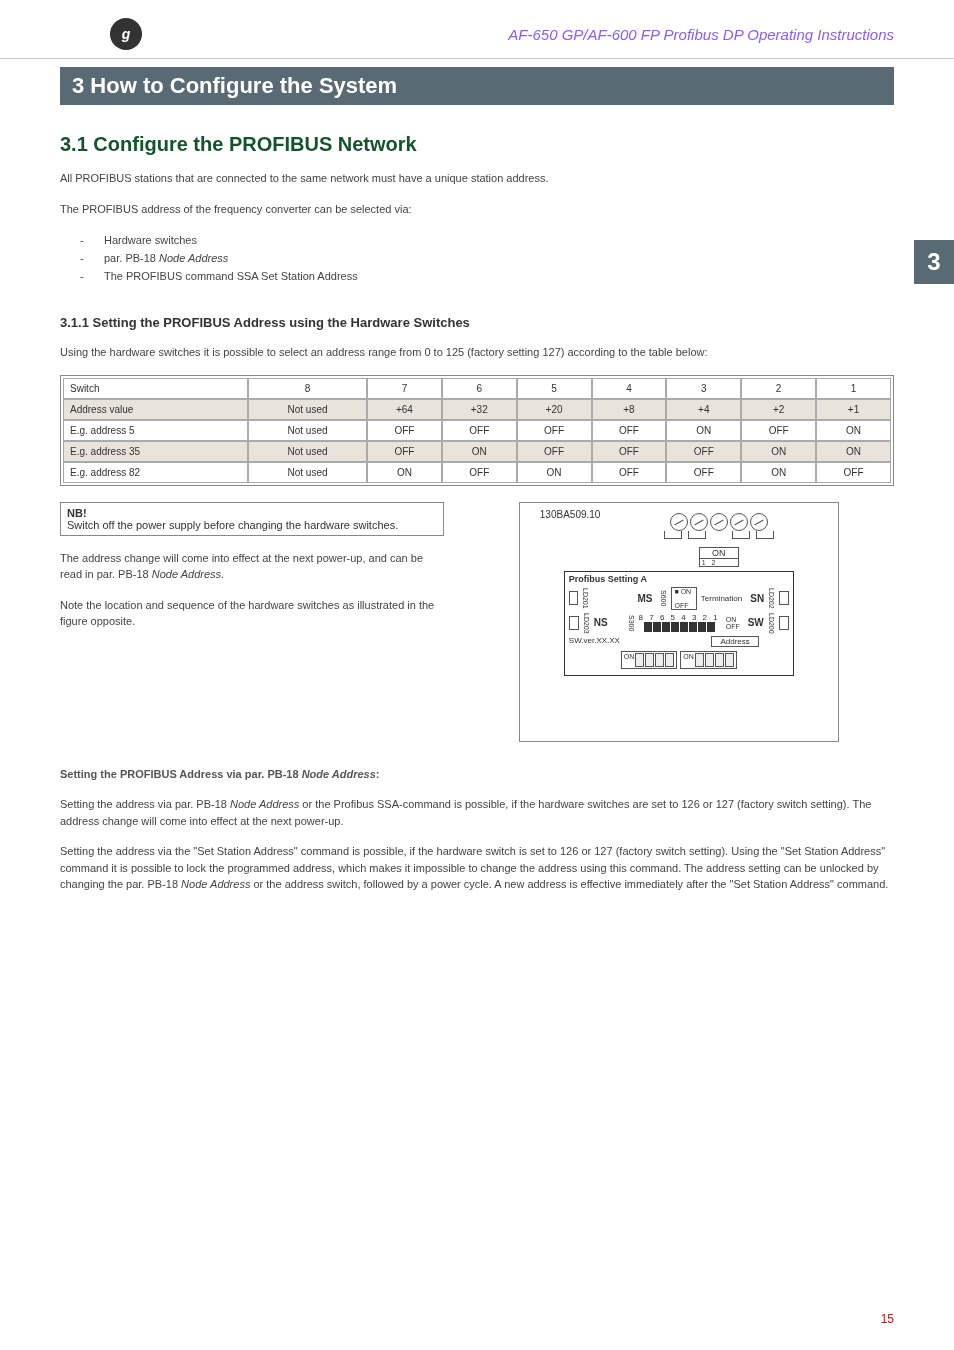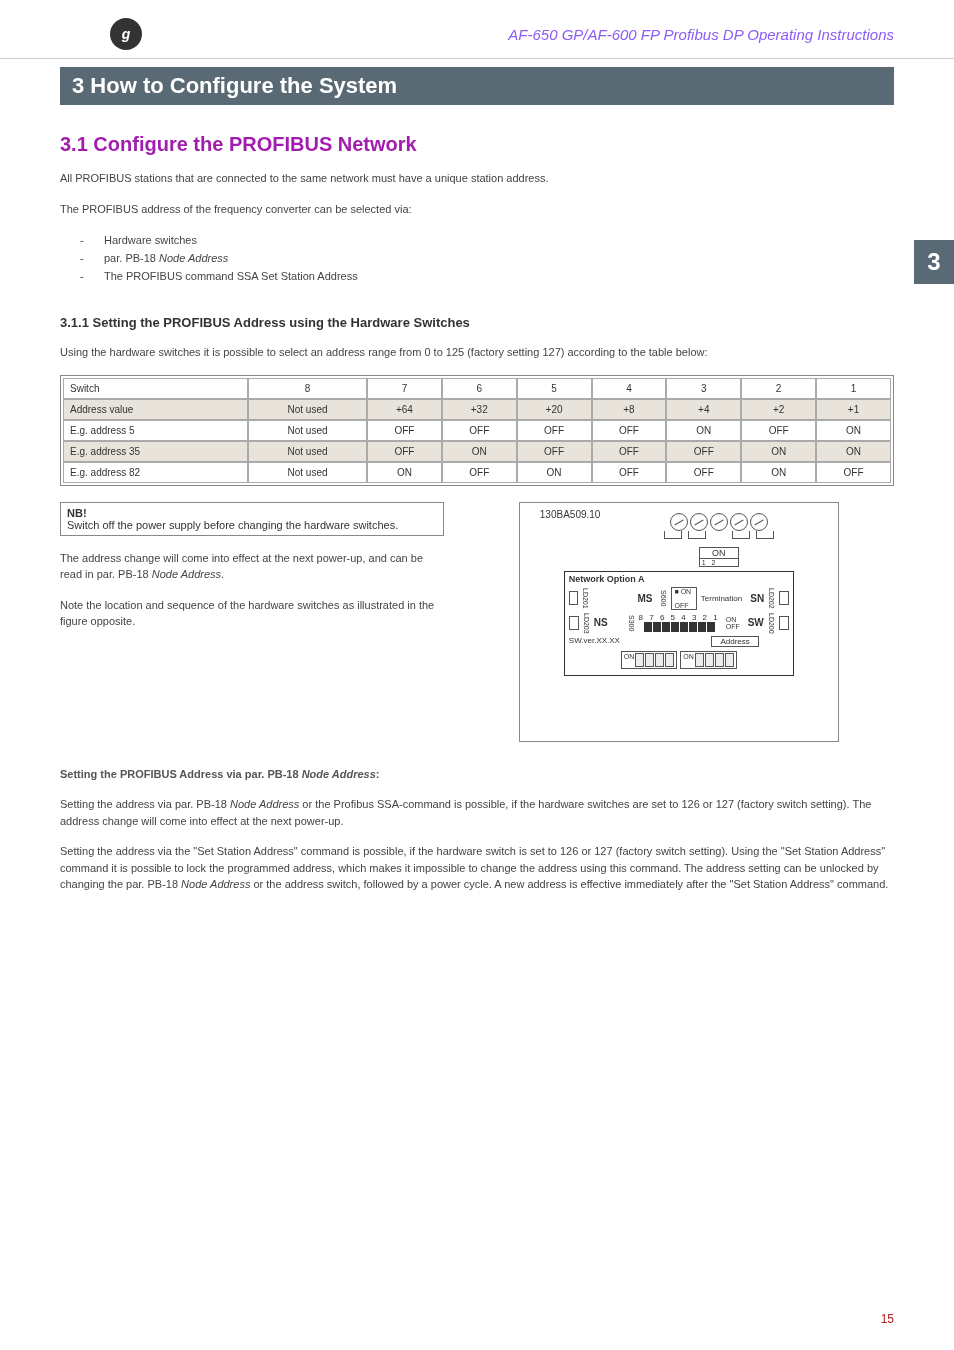--- a/index.html
+++ b/index.html
@@ -2,21 +2,21 @@
 <html><head>
 <meta charset="utf-8">
 <style>
   * { box-sizing: border-box; margin: 0; padding: 0; }
   body { width: 954px; height: 1350px; font-family: Arial, sans-serif; color: #333; position: relative; background: #fff; }
   .header { display: flex; align-items: center; padding: 18px 60px 8px 60px; border-bottom: 1px solid #ccc; }
   .logo-circle { width: 32px; height: 32px; border-radius: 50%; background: #333; color: #fff; display: flex; align-items: center; justify-content: center; font-style: italic; font-weight: bold; font-size: 14px; margin-left: 50px;}
   .doc-title { margin-left: auto; color: #8b5cf6; font-style: italic; font-size: 15px; }
   .content { padding: 0 60px; }
   .chapter-bar { background: #5a6a74; color: #fff; font-size: 22px; font-weight: bold; padding: 6px 12px; margin-top: 8px; }
-  .section-h { color: #a21caf; font-size: 20px; font-weight: bold; margin-top: 28px; margin-bottom: 14px; }
+  .section-h { color: #14532d; font-size: 20px; font-weight: bold; margin-top: 28px; margin-bottom: 14px; }
   .body-text { font-size: 11px; color: #444; line-height: 1.5; margin-bottom: 14px; }
   .bullet-list { margin-left: 20px; margin-bottom: 14px; }
   .bullet-item { font-size: 11px; color: #444; padding: 3px 0; }
   .bullet-item::before { content: "-"; display: inline-block; width: 24px; }
   .italic { font-style: italic; }
   .sub-h { font-size: 13px; font-weight: bold; margin-top: 30px; margin-bottom: 14px; }
   .addr-table { width: 100%; border: 1px solid #888; border-collapse: separate; border-spacing: 0; font-size: 10px; margin-top: 4px; padding: 2px;}
   .addr-table th, .addr-table td { border: 1px solid #aaa; padding: 4px 6px; text-align: center; }
   .addr-table td:first-child { text-align: left; }
   .addr-table .shaded { background: #e8e4dc; }
@@ -156,21 +156,21 @@
             <div class="tab"></div>
             <div style="width:14px"></div>
             <div class="tab"></div>
             <div class="tab"></div>
           </div>
         <div class="on-box">
             <div>ON</div>
             <div style="border-top:1px solid #555;font-size:7px;text-align:left;padding-left:2px;">1 &nbsp; 2</div>
           </div>
         <div class="inner-frame">
-          <div class="inner-label">Network Option A</div>
+          <div class="inner-label">Profibus Setting A</div>
           <div class="led-row">
             <div class="led"></div>
               <span class="vtxt">LD201</span>
             <span style="font-weight:bold;font-size:10px;margin-left:44px;">MS</span>
             <span style="flex:1"></span>
             <span class="vtxt">S600</span>
             <div style="border:1px solid #555;padding:0 2px;font-size:7px;"><span>■</span> <span>ON</span><br><span style="visibility:hidden;">■</span> <span>OFF</span></div>
             <span style="font-size:8px;">Termination</span>
             <span style="font-weight:bold;font-size:10px;margin-left:4px;">SN</span>
             <span class="vtxt">LD202</span>

